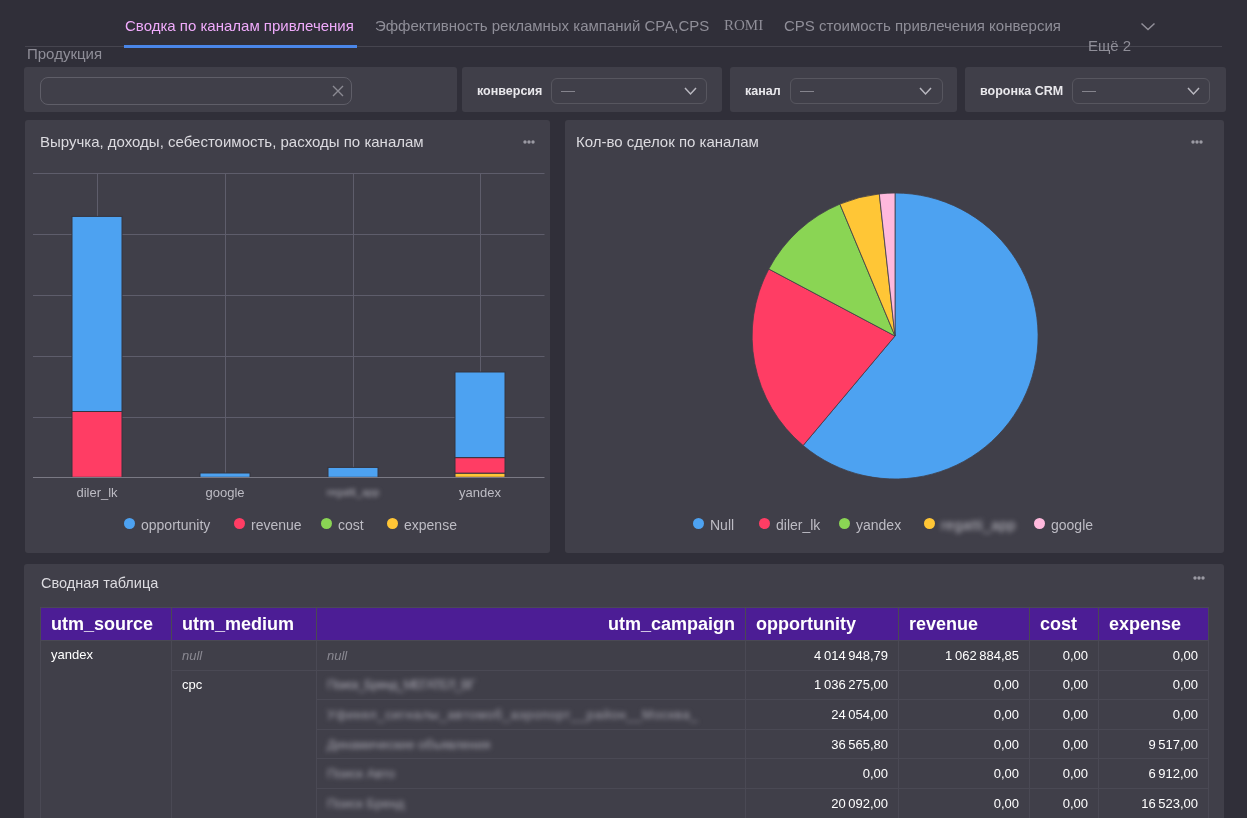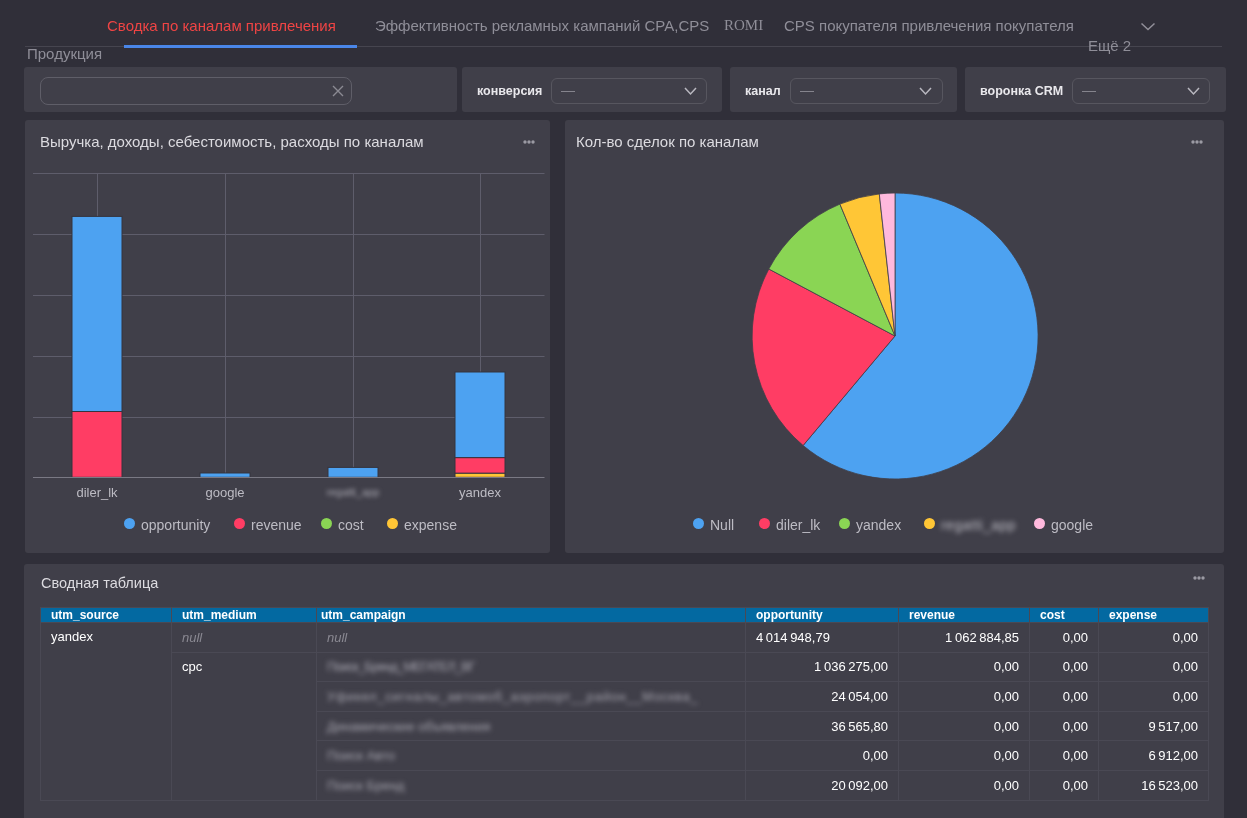--- a/index.html
+++ b/index.html
@@ -14,25 +14,25 @@
   .blurred { filter: blur(2.6px); }
   .selbox { position:absolute; border:1px solid #57565f; border-radius:6px; height:26px; }
   .dash { position:absolute; color:#85848d; font-size:14px; }
   .flabel { position:absolute; color:#e9e8ec; font-size:12.5px; font-weight:bold; top:84px; }
 </style>
 </head>
 <body>
 
 <div class="abs" style="left:25px; top:46px; width:1197px; height:1px; background:#46454f;"></div>
 <div class="tab" style="left:27px;margin-top:28px;">Продукция</div>
-<div class="tab" style="left:107px; color:#ef4444;">Сводка по каналам привлечения</div>
+<div class="tab" style="left:125px; color:#f0abfc;">Сводка по каналам привлечения</div>
 <div class="abs" style="left:124px; top:45px; width:233px; height:2.5px; background:#4a86e8;"></div>
 <div class="tab" style="left:375px;text-align:right;">Эффективность рекламных кампаний CPA,CPS</div>
 <div class="tab" style="left:724px;font-family:Liberation Serif, serif;">ROMI</div>
-<div class="tab" style="left:784px;">CPS покупателя привлечения покупателя</div>
+<div class="tab" style="left:784px;">CPS стоимость привлечения конверсия</div>
 <div class="tab" style="left:1088px;margin-top:20px;">Ещё 2</div>
 <svg class="abs" style="left:1139px; top:22px;" width="18" height="9" viewBox="0 0 18 9">
   <path d="M2.5 1.5 L9 7.5 L15.5 1.5" stroke="#918f99" stroke-width="1.5" fill="none"></path>
 </svg>
 
 <div class="card" style="left:24px; top:67px; width:433px; height:45px;"></div>
 <div class="abs" style="left:40px; top:77px; width:312px; height:27.5px; border:1px solid #5f5e68; border-radius:8px;"></div>
 <div class="abs" style="left:49px; top:84px; color:#fff; font-size:13px;margin-top:43px;">01.11.2022 - 30.11.2022</div>
 <svg class="abs" style="left:331px; top:84px;" width="14" height="14" viewBox="0 0 14 14">
   <path d="M2 2 L12 12 M12 2 L2 12" stroke="#8b8a93" stroke-width="1.4"></path>
@@ -153,34 +153,34 @@
   <colgroup>
     <col style="width:131px">
         <col style="width:145px">
         <col style="width:429px">
     <col style="width:153px">
         <col style="width:131px">
         <col style="width:69px">
         <col style="width:110px">
   </colgroup>
   <tbody>
-        <tr style="height:15px; background:#0369a1; font-size:12px;">
+        <tr style="height:33px; background:#4c1d95; font-size:18px;">
     <th style="text-align:left; padding:0 10px; border:1px solid #4a4954;">utm_source</th>
     <th style="text-align:left; padding:0 10px; border:1px solid #4a4954;">utm_medium</th>
-    <th style="text-align:left; padding:0 4px; border:1px solid #4a4954;margin-left:14px;">utm_campaign</th>
+    <th style="text-align:right; padding:0 10px; border:1px solid #4a4954;margin-left:14px;">utm_campaign</th>
     <th style="text-align:left; padding:0 10px; border:1px solid #4a4954;">opportunity</th>
     <th style="text-align:left; padding:0 10px; border:1px solid #4a4954;">revenue</th>
     <th style="text-align:left; padding:0 10px; border:1px solid #4a4954;">cost</th>
     <th style="text-align:left; padding:0 10px; border:1px solid #4a4954;">expense</th>
   </tr>
   <tr style="height:29.6px;">
     <td rowspan="6" style="vertical-align:top; padding:6px 10px 0; border:1px solid #4a4954;">yandex</td>
     <td style="padding:0 10px; border:1px solid #4a4954; color:#8a8992; font-style:italic;">null</td>
     <td style="padding:0 10px; border:1px solid #4a4954; color:#8a8992; font-style:italic;">null</td>
-    <td style="padding:0 10px; border:1px solid #4a4954; ">4 014 948,79</td>
+    <td style="padding:0 10px; border:1px solid #4a4954; text-align:right;">4 014 948,79</td>
     <td style="padding:0 10px; border:1px solid #4a4954; text-align:right;">1 062 884,85</td>
     <td style="padding:0 10px; border:1px solid #4a4954; text-align:right;">0,00</td>
     <td style="padding:0 10px; border:1px solid #4a4954; text-align:right;">0,00</td>
   </tr>
   <tr style="height:29.6px;">
     <td rowspan="5" style="vertical-align:top; padding:6px 10px 0; border:1px solid #4a4954;">cpc</td>
     <td style="padding:0 10px; border:1px solid #4a4954;"><span class="blurred" style="color:#a5a4ae; letter-spacing:-1px;">Поиск_Бренд_МЕГАТЕЛ_ВГ</span></td>
     <td style="padding:0 10px; border:1px solid #4a4954; text-align:right;">1 036 275,00</td>
     <td style="padding:0 10px; border:1px solid #4a4954; text-align:right;">0,00</td>
     <td style="padding:0 10px; border:1px solid #4a4954; text-align:right;">0,00</td>

